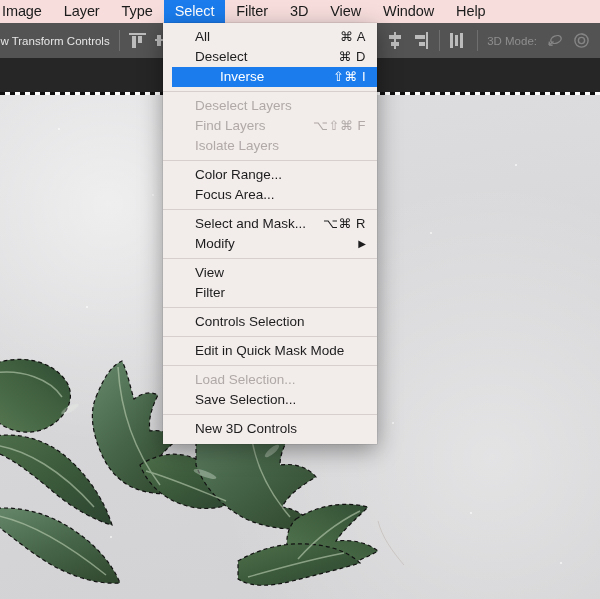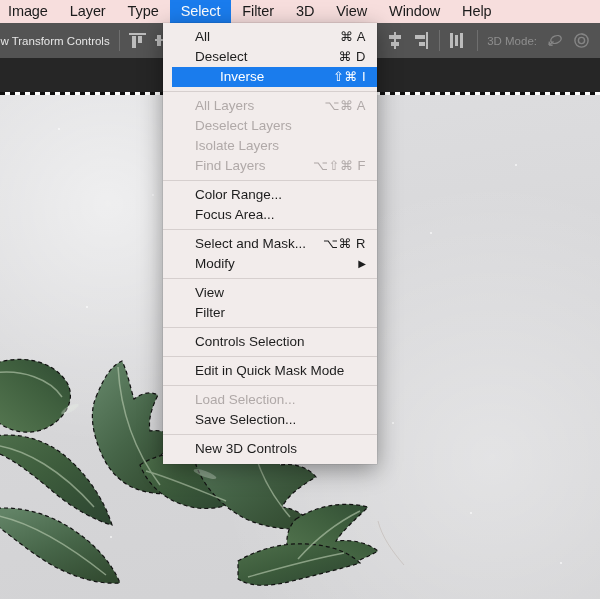--- a/index.html
+++ b/index.html
@@ -17,21 +17,21 @@
     display:flex; align-items:center;
     z-index:40;
   }
   .menubar-item{
     height:23px; line-height:23px;
     padding:0 11px;
     font-size:14.5px; color:#1b1b1b;
     white-space:nowrap;
     letter-spacing:-0.1px;
   }
-  .menubar-item.first{ padding-left:8px; }
+  .menubar-item.first{ padding-left:2px; }
   .menubar-item.active{ background:#1a7ced; color:#ffffff; }
 
   
   .optionsbar{
     position:absolute; top:23px; left:0; width:600px; height:35px;
     background:#535353;
     display:flex; align-items:center;
     z-index:10;
   }
   .opt-label{
@@ -275,33 +275,29 @@
       <div class="mi">
         <span>Deselect</span>
         <span class="shortcut">⌘ D</span>
       </div>
       <div class="mi sel">
         <span>Inverse</span>
         <span class="shortcut">⇧⌘ I</span>
       </div>
       <div class="msep"></div>
       <div class="mi disabled">
-        <span>All Layers</span>
-        <span class="shortcut">⌥⌘ A</span>
-      </div>
-      <div class="mi disabled">
         <span>Deselect Layers</span>
-      </div>
-      <div class="mi disabled">
-        <span>Isolate Layers</span>
       </div>
       <div class="mi disabled">
         <span>Find Layers</span>
         <span class="shortcut">⌥⇧⌘ F</span>
       </div>
+      <div class="mi disabled">
+        <span>Isolate Layers</span>
+      </div>
       <div class="msep"></div>
       <div class="mi">
         <span>Color Range...</span>
       </div>
       <div class="mi">
         <span>Focus Area...</span>
       </div>
       <div class="msep"></div>
       <div class="mi">
         <span>Select and Mask...</span>

